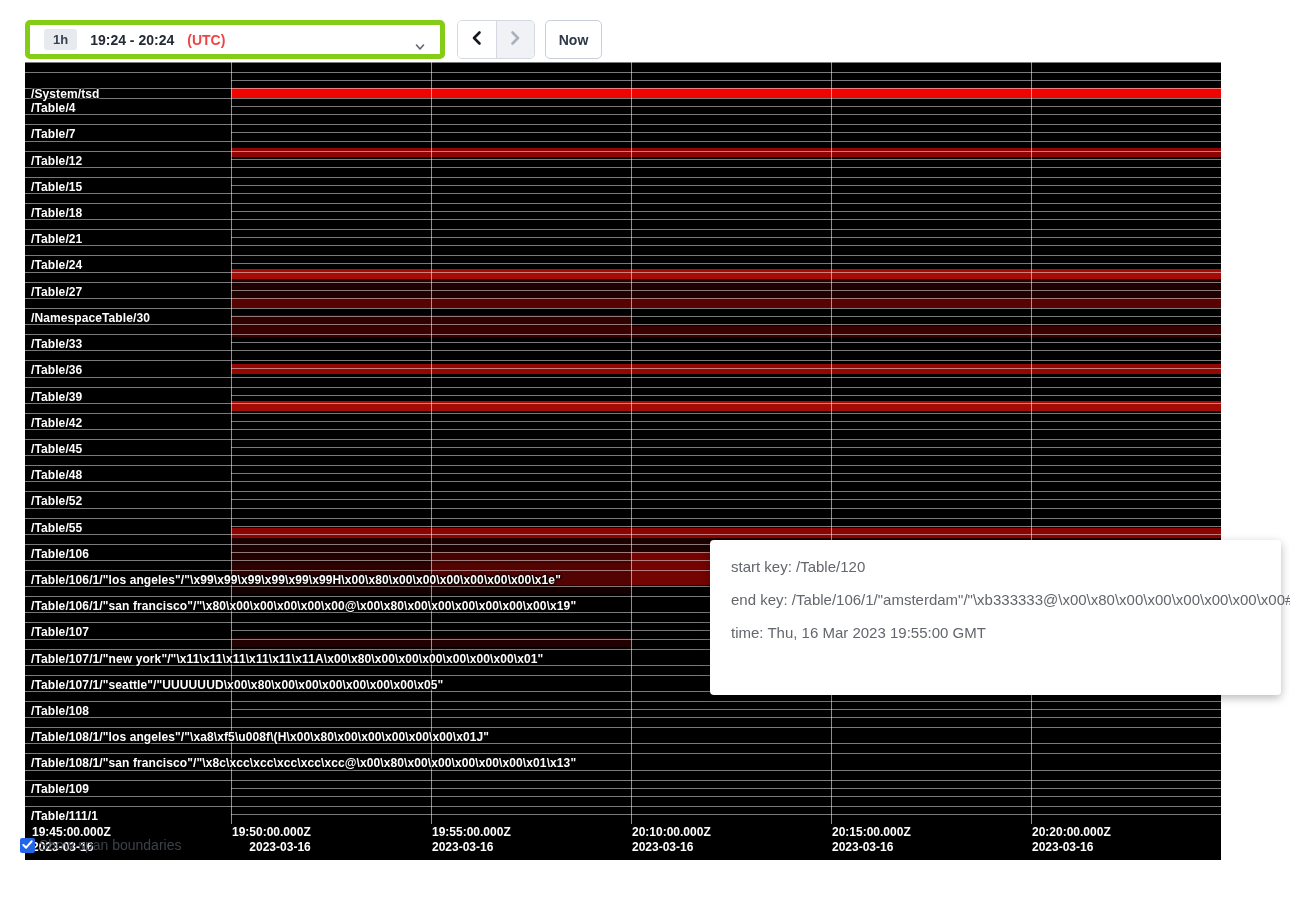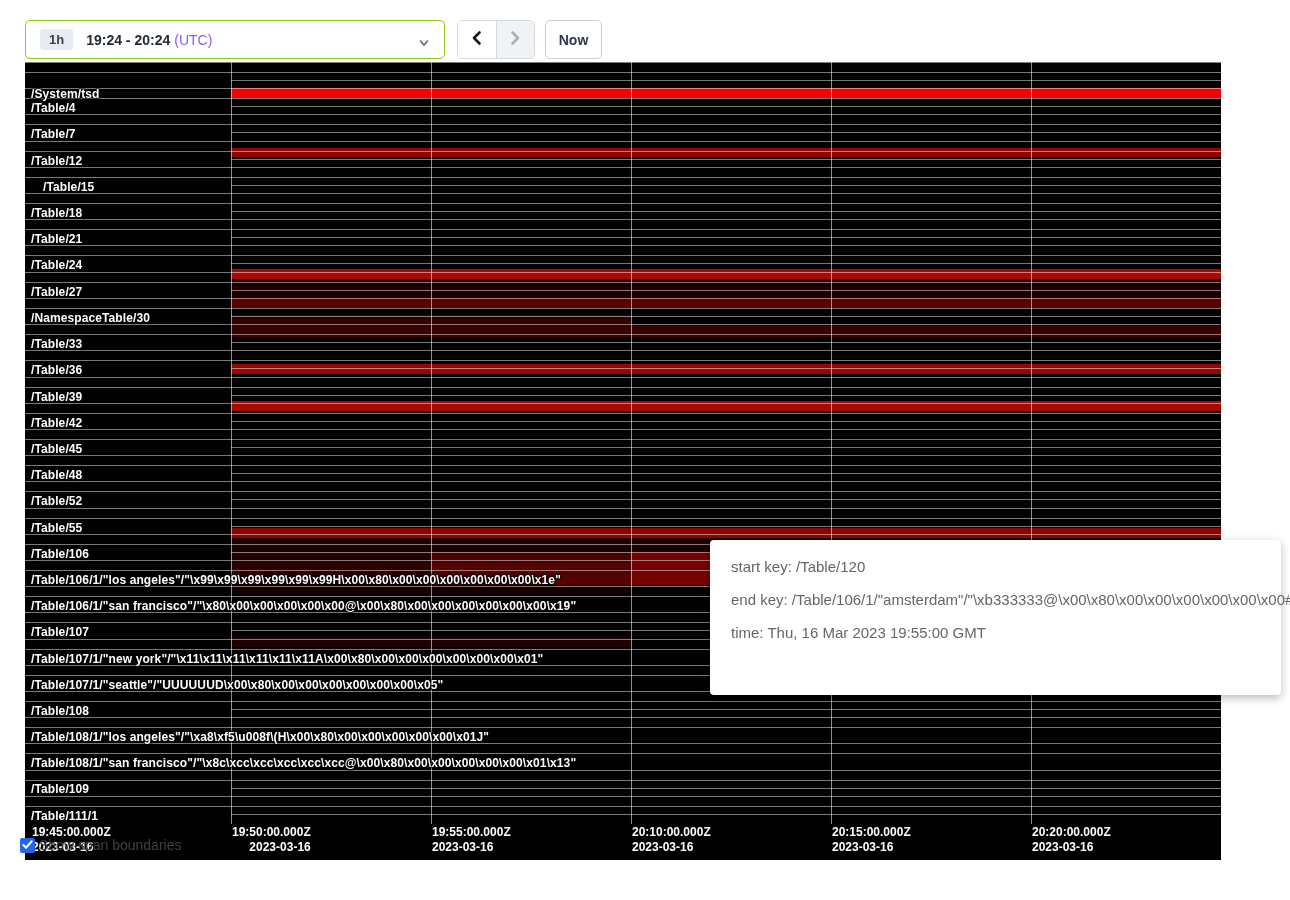--- a/index.html
+++ b/index.html
@@ -4,30 +4,30 @@
 <style>
   * { margin:0; padding:0; box-sizing:border-box; }
   html,body { background:#ffffff; }
   #app {
     position:relative; width:1290px; height:900px; background:#ffffff;
     font-family:"Liberation Sans", sans-serif; overflow:hidden;
   }
   
   .range-select {
     position:absolute; left:25px; top:20px; width:420px; height:39px;
-    background:#fff; border:1px solid #84cc16; border-radius:5px;
+    background:#fff; border:5px solid #84cc16; border-radius:5px;
     display:flex; align-items:center; padding:0 14px; cursor:pointer;
   }
   .dur-badge {
     background:#e7eaef; color:#384252; font-size:13px; font-weight:700;
     border-radius:3px; padding:3px 9px; margin-right:13px;
   }
   .range-text { font-size:14px; color:#242a35; white-space:nowrap; }
   .range-text b { font-weight:700; }
-  .range-text .utc { font-weight:400; color:#8b5cf6; margin-left:4px; }
+  .range-text .utc { font-weight:700; color:#ef4444; margin-left:13px; }
   .dd-chevron { position:absolute; right:14px; top:14px; }
   .nav-group {
     position:absolute; left:457px; top:20px; width:78px; height:39px;
     border:1px solid #d4d9e1; border-radius:5px; display:flex; overflow:hidden; background:#fff;
   }
   .nav-btn {
     flex:1; border:none; background:#fff; display:flex; align-items:center;
     justify-content:center; cursor:pointer;
   }
   .nav-btn.next { background:#f0f2f5; border-left:1px solid #d4d9e1; cursor:default; }
@@ -210,21 +210,21 @@
         <div class="hline" style="left: 206px; top: 751.8px; width: 990px;"></div>
         <div class="vline" style="left: 206px;"></div>
         <div class="vline" style="left: 406px;"></div>
         <div class="vline" style="left: 606px;"></div>
         <div class="vline" style="left: 806px;"></div>
         <div class="vline" style="left: 1006px;"></div>
         <div class="rlabel" style="top: 13px; margin-top: 12px;">/System/tsd</div>
         <div class="rlabel" style="top: 39.2px;">/Table/4</div>
         <div class="rlabel" style="top: 65.4px;">/Table/7</div>
         <div class="rlabel" style="top: 91.6px;">/Table/12</div>
-        <div class="rlabel" style="top: 117.8px; margin-left: 12px;">/Table/15</div>
+        <div class="rlabel" style="top: 117.8px;">/Table/15</div>
         <div class="rlabel" style="top: 144px;">/Table/18</div>
         <div class="rlabel" style="top: 170.2px;">/Table/21</div>
         <div class="rlabel" style="top: 196.4px;">/Table/24</div>
         <div class="rlabel" style="top: 222.7px;">/Table/27</div>
         <div class="rlabel" style="top: 248.9px;">/NamespaceTable/30</div>
         <div class="rlabel" style="top: 275.1px;">/Table/33</div>
         <div class="rlabel" style="top: 301.3px;">/Table/36</div>
         <div class="rlabel" style="top: 327.5px;">/Table/39</div>
         <div class="rlabel" style="top: 353.7px;">/Table/42</div>
         <div class="rlabel" style="top: 379.9px;">/Table/45</div>

